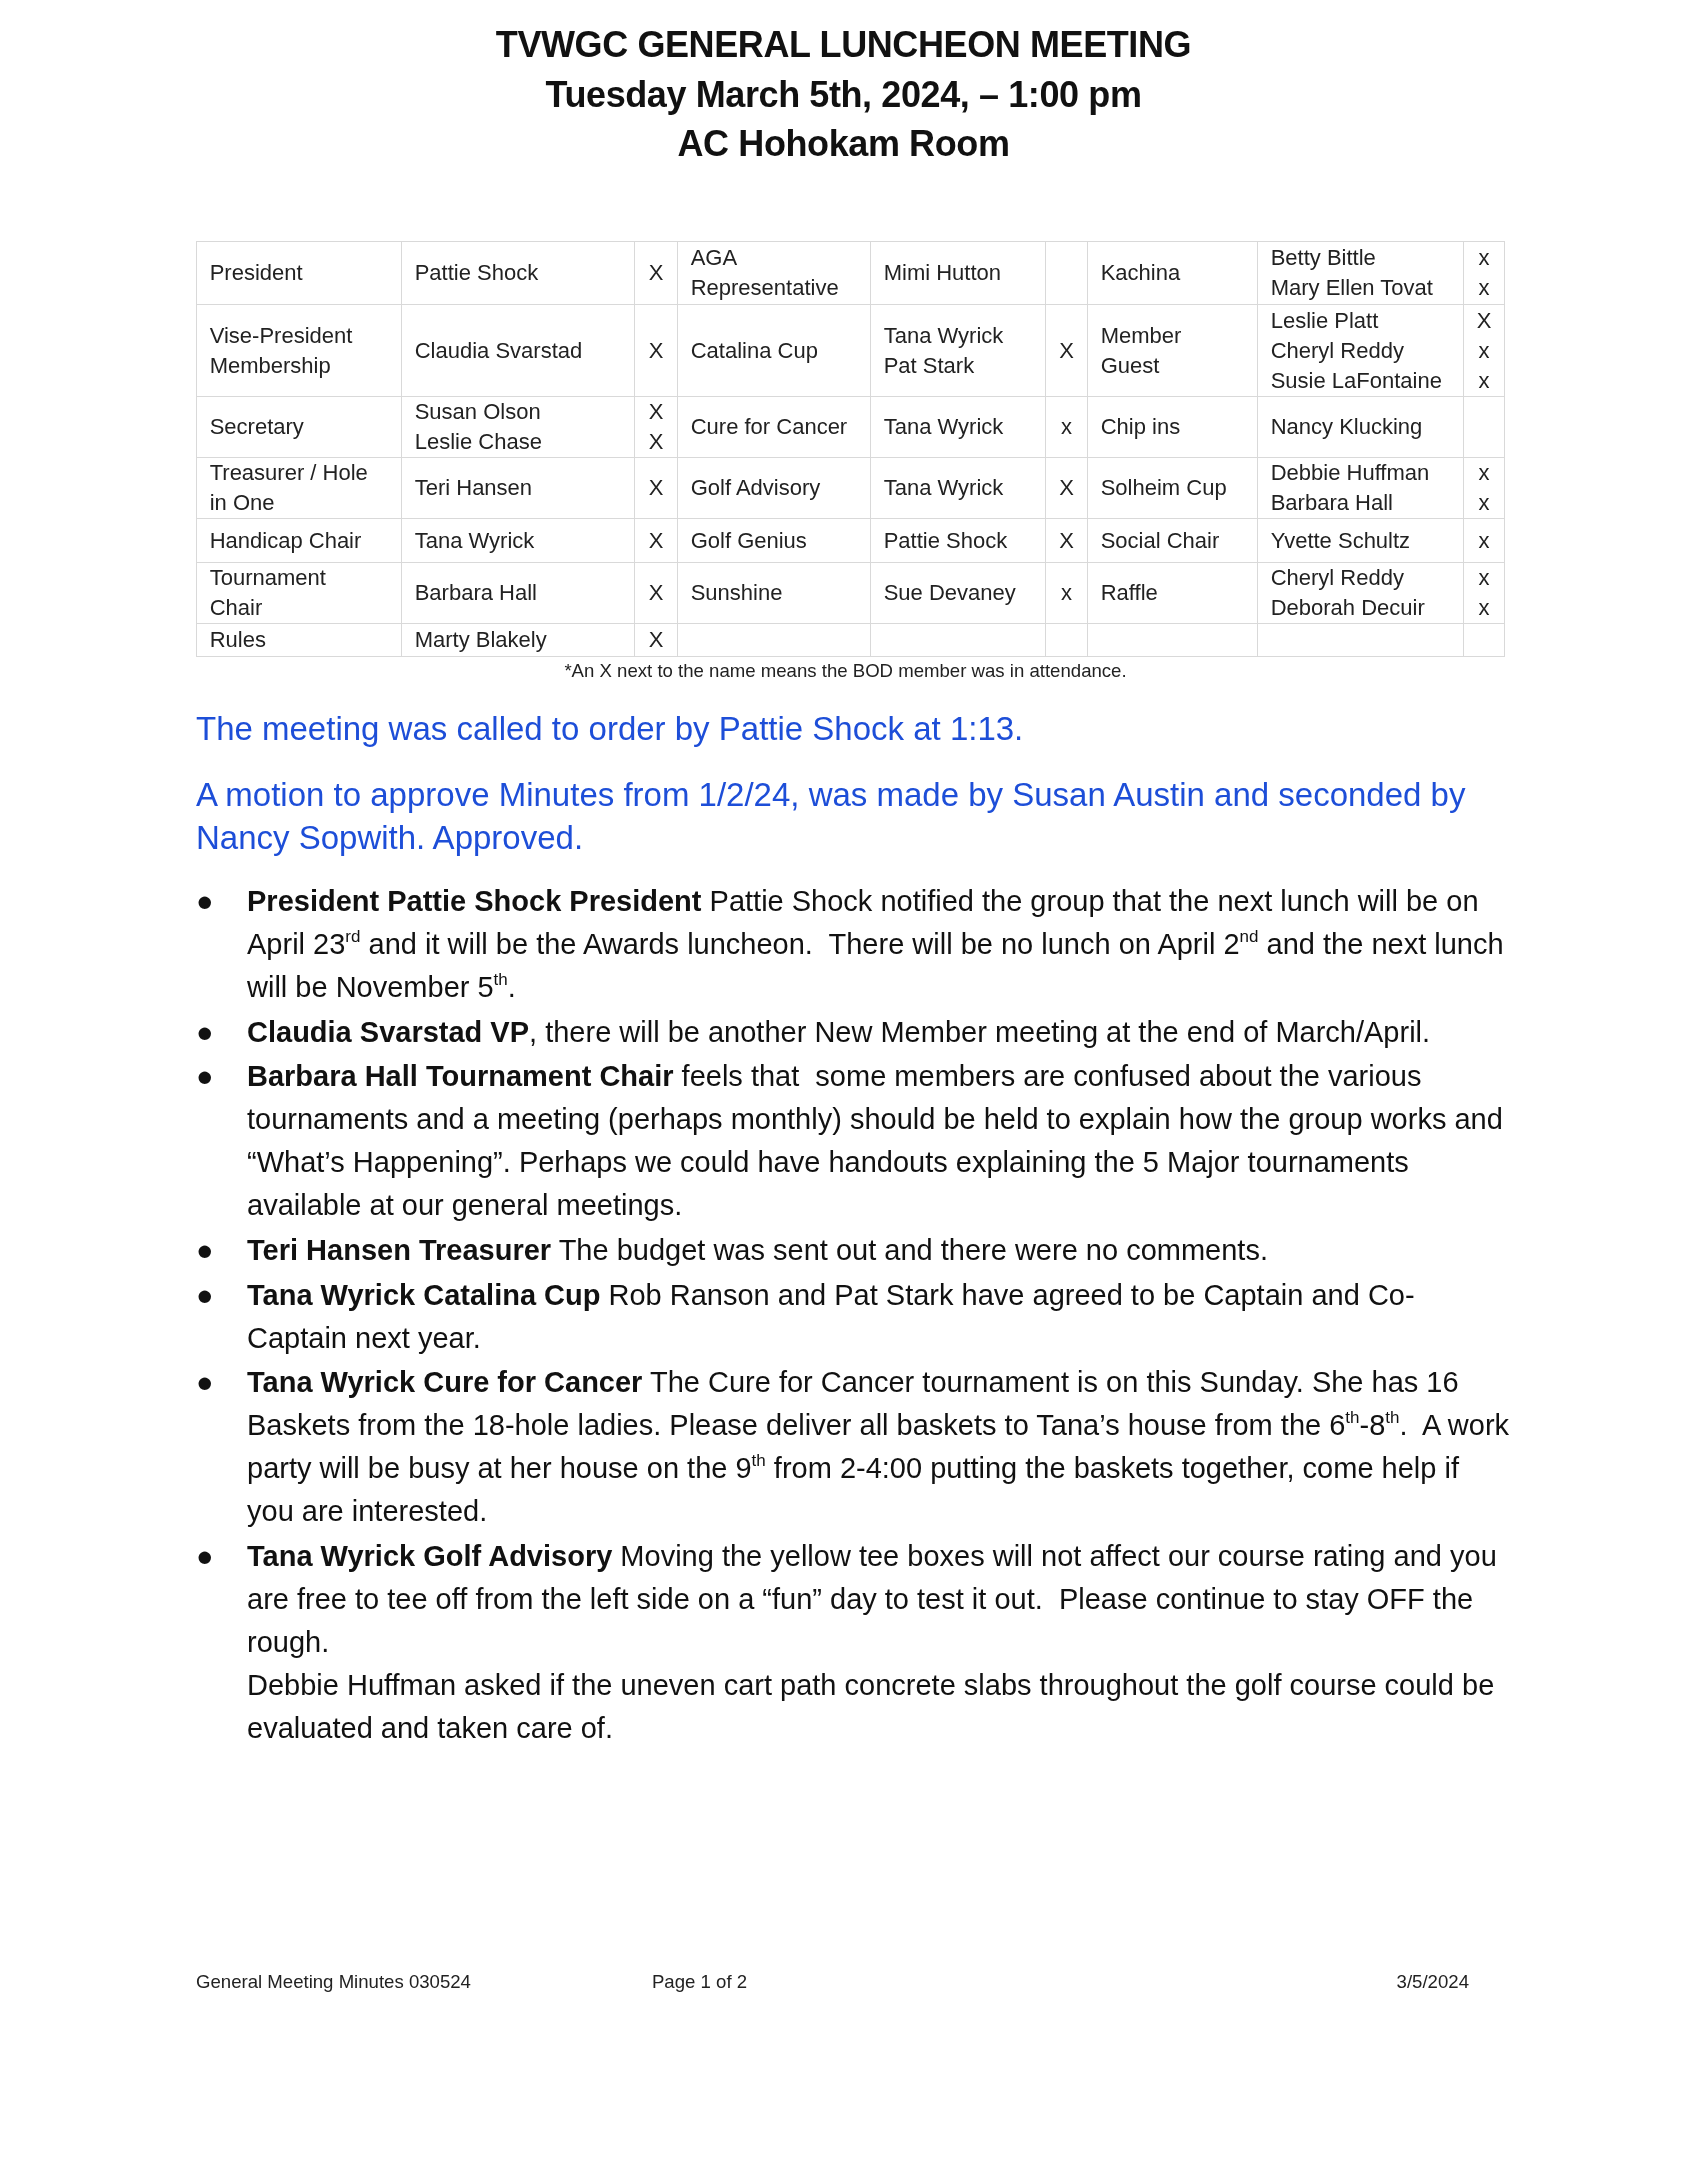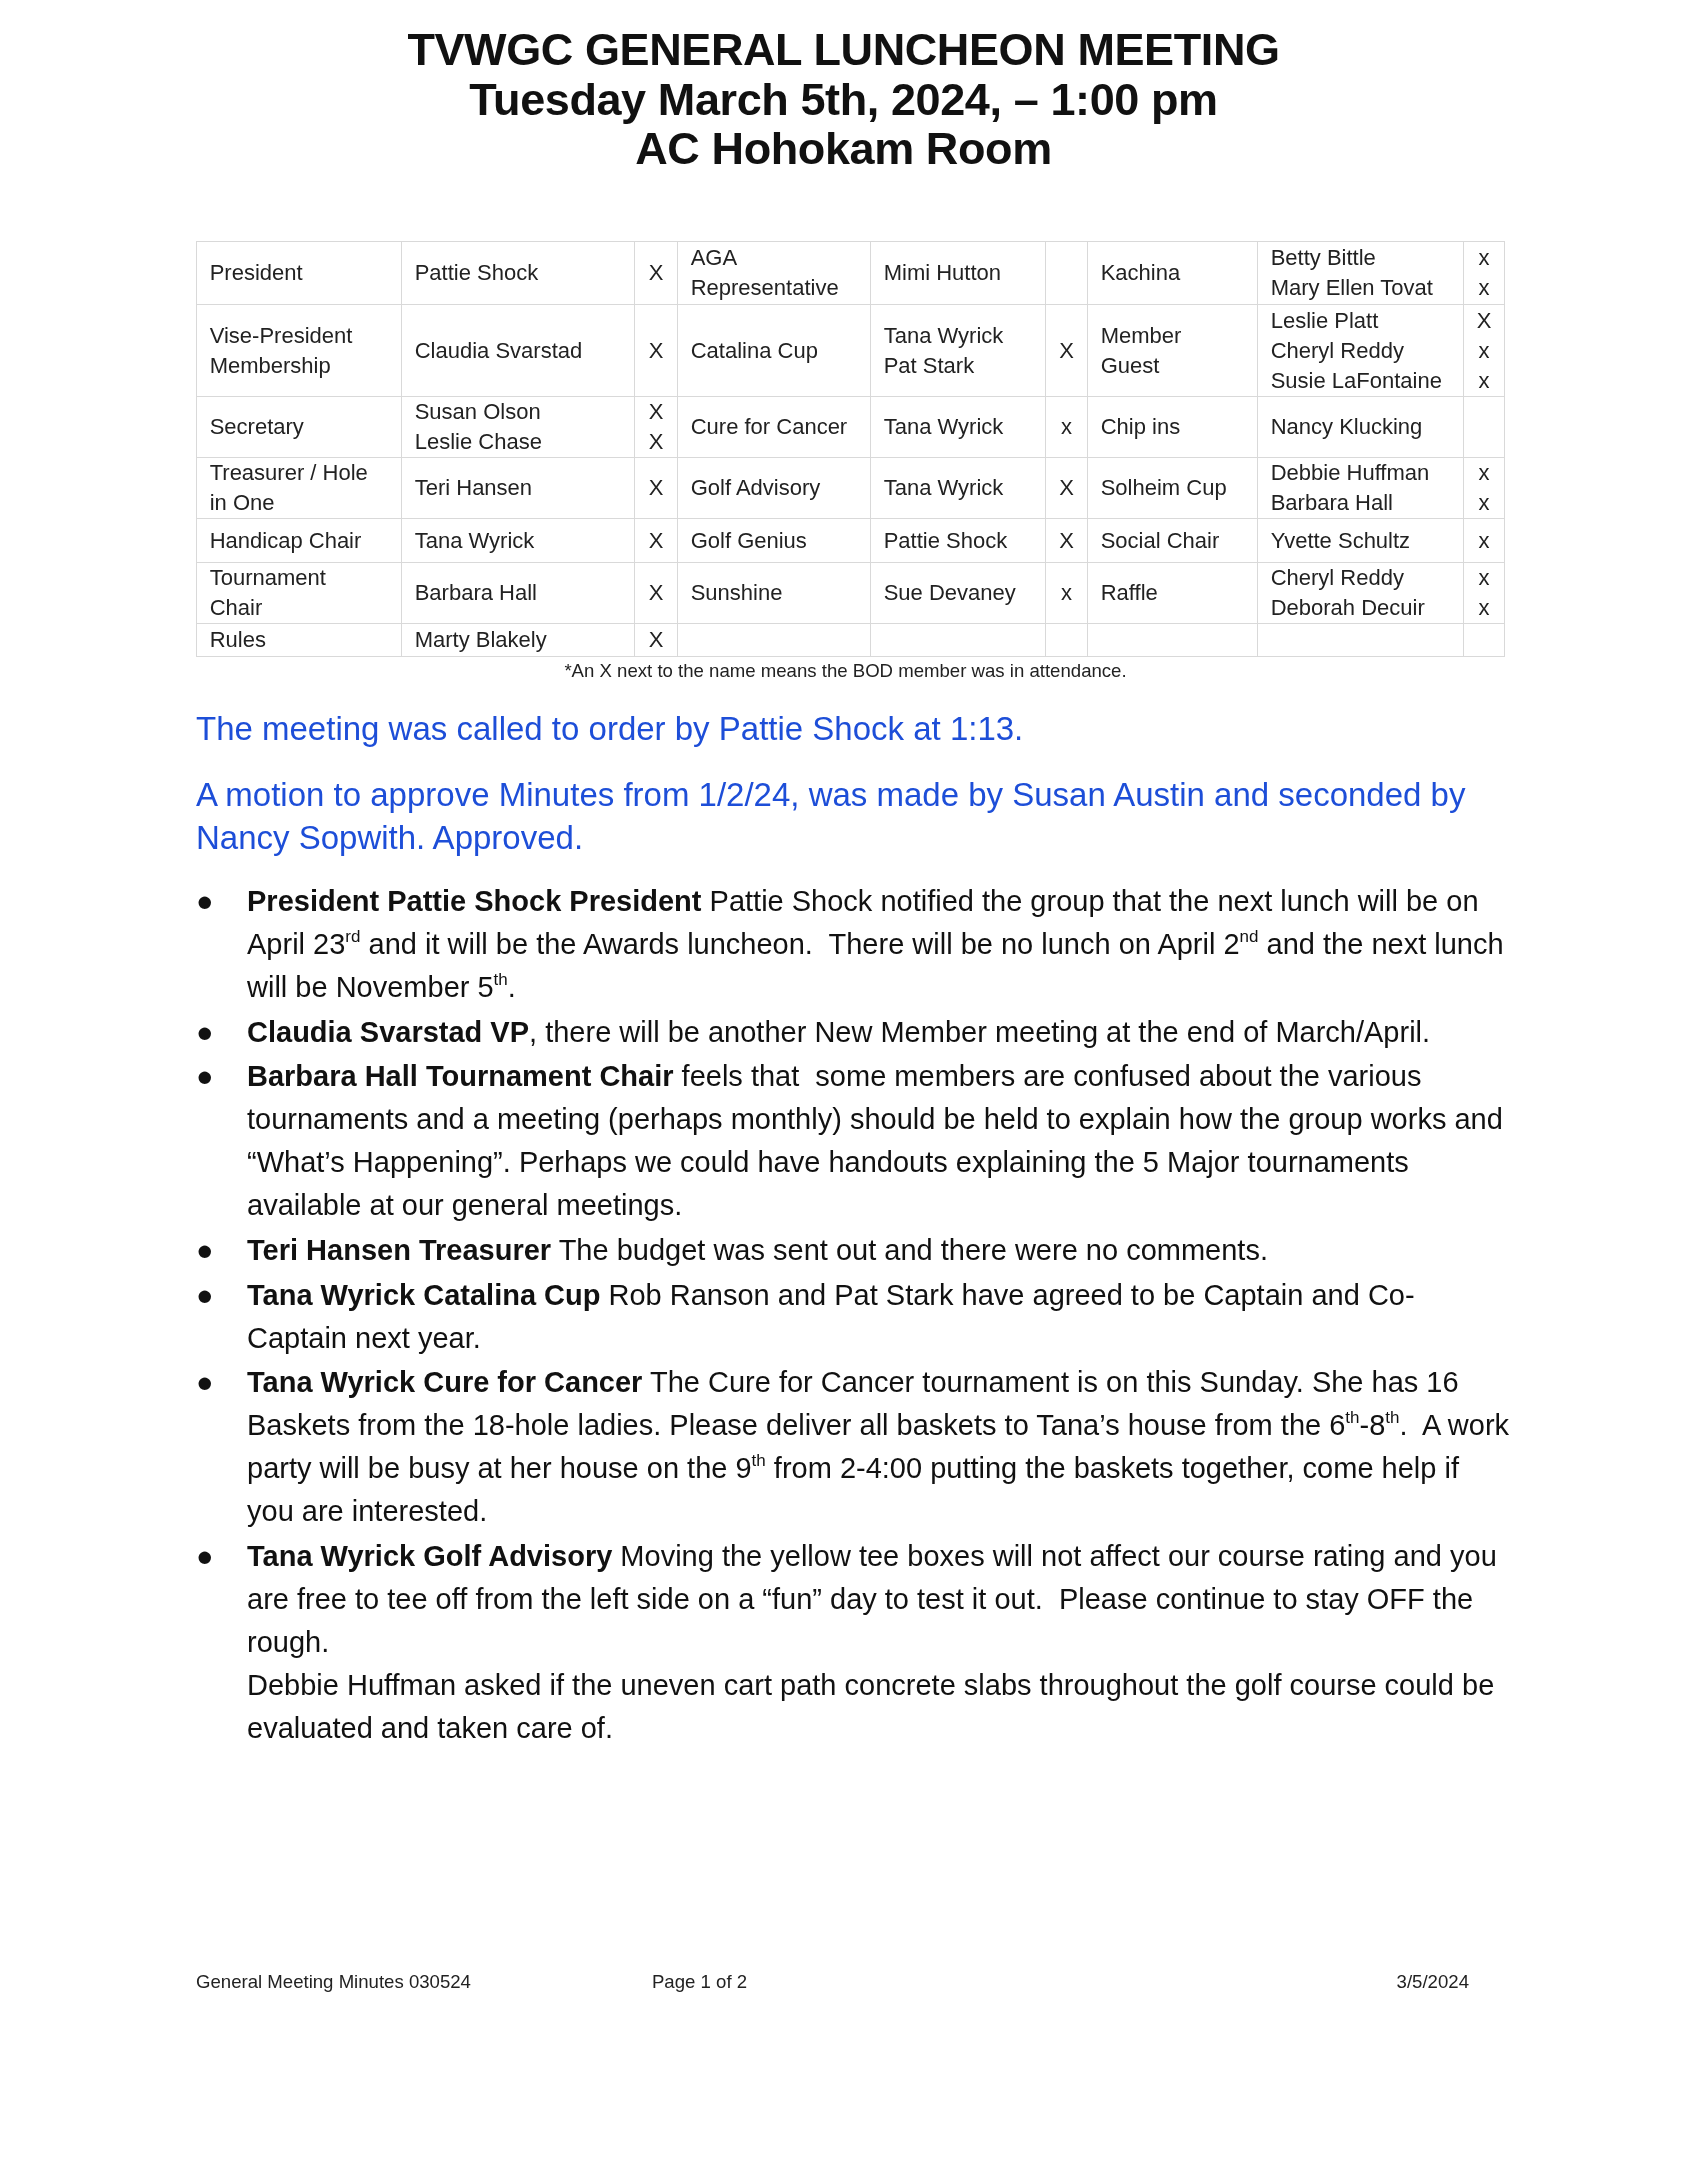--- a/index.html
+++ b/index.html
@@ -1,17 +1,17 @@
 <!DOCTYPE html>
 <html style="font-size:13.5px"><head>
 <meta charset="utf-8">
 <style>
   html, body { margin: 0; padding: 0; background: #ffffff; }
   body { width: 1687px; height: 2183px; position: relative; overflow: hidden; color: #111; font-family: "Liberation Sans", "DejaVu Sans", sans-serif; }
-  .title { position: absolute; left: 0; width: 1687px; text-align: center; font-weight: bold; font-size: 45px; letter-spacing: -0.4px; }
+  .title { position: absolute; left: 0; width: 1687px; text-align: center; font-weight: bold; font-size: 36px; letter-spacing: -0.4px; }
   table.bod { position: absolute; left: 196px; top: 241px; border-collapse: collapse; table-layout: fixed; font-size: 22px; line-height: 30px; }
   table.bod td { border: 1.7px solid #d9d9d9; padding: 0 0 0 12.7px; vertical-align: middle; color: #222; white-space: nowrap; }
   table.bod td.x { padding: 0; text-align: center; }
   .footnote { position: absolute; top: 660px; left: 0; width: 1691px; text-align: center; font-size: 18.6px; color: #222; }
   .para { position: absolute; left: 196px; width: 1316px; font-size: 33px; line-height: 43px; color: #1d4ed8; }
   ul.items { position: absolute; left: 196px; top: 880px; width: 1316px; margin: 0; padding: 0; list-style: none; font-size: 29px; line-height: 43px; }
   ul.items li { position: relative; padding-left: 51px; margin-bottom: 1.7px; }
   ul.items li .bullet { position: absolute; left: 0; top: 0; font-size: 29px; }
   ul.items li b { font-weight: bold; }
   sup { font-size: 17px; line-height: 0; vertical-align: 11.8px; }

